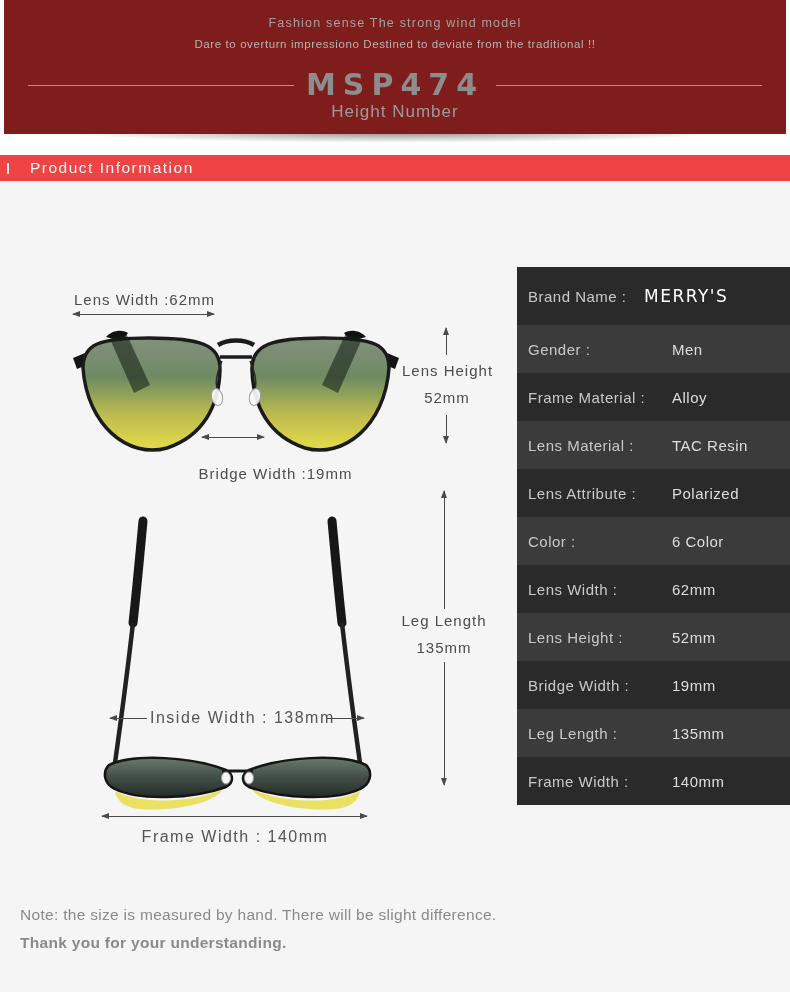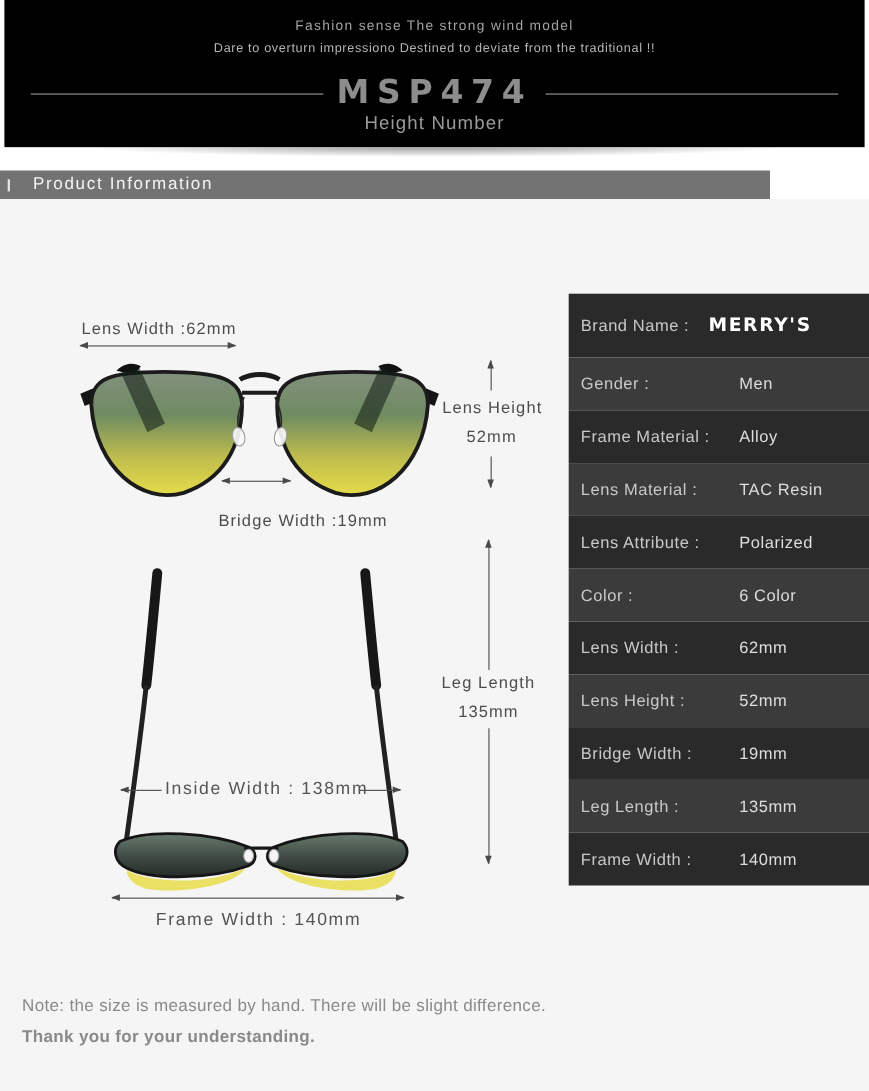--- a/index.html
+++ b/index.html
@@ -1,33 +1,33 @@
 <!DOCTYPE html>
 <html><head>
 <meta charset="utf-8">
 <style>
   html,body{margin:0;padding:0;background:#fff;}
   #page{position:relative;width:790px;height:992px;background:#fff;overflow:hidden;
         font-family:"Liberation Sans",sans-serif;}
 
   
-  .banner{position:absolute;left:4px;right:4px;top:0;height:134px;background:#000000;text-align:center;}
+  .banner{position:absolute;left:4px;right:4px;top:0;height:134px;background:#7f1d1d;text-align:center;}
   .tag1{padding-top:16px;font-size:12.5px;letter-spacing:1.2px;color:#a2a2a2;}
   .tag2{margin-top:8px;font-size:11.5px;letter-spacing:.6px;color:#b4b4b4;}
   .model-row{position:absolute;left:24px;right:24px;top:70px;display:flex;align-items:center;}
   .mline{flex:1;height:1px;background:#9c9c9c;}
   .model-no{margin:0 12px;font-family:"DejaVu Sans",sans-serif;font-weight:bold;
             font-size:30px;letter-spacing:7px;color:#8d8d8d;line-height:1;}
   .model-cap{position:absolute;top:102px;left:0;width:100%;font-size:17px;letter-spacing:1px;color:#9b9b9b;}
 
   
   .shadow-strip{position:absolute;left:0;top:134px;width:790px;height:21px;background:#fff;}
   .shadow-strip .sh{width:100%;height:100%;
       background:radial-gradient(ellipse 58% 15px at 50% -2px, rgba(25,25,25,.5), rgba(255,255,255,0) 72%);}
-  .section-bar{position:absolute;left:0;top:155px;width:700px;height:26px;background:#737373;text-align:center;}
+  .section-bar{position:absolute;left:0;top:155px;width:790px;height:26px;background:#ef4444;text-align:center;}
   .section-tick{position:absolute;left:7px;top:8px;width:2px;height:11px;background:#e8e8e8;}
   .section-title{position:absolute;left:30px;top:0;line-height:26px;font-size:15.5px;
                  letter-spacing:1.5px;color:#f5f5f5;}
 
   
   .body{position:absolute;left:0;top:181px;width:790px;height:811px;background:#f5f5f6;}
 
   
   .dim{position:absolute;color:#4d4d4d;font-size:15px;letter-spacing:1px;white-space:nowrap;}
   .dim.center{text-align:center;}
@@ -49,21 +49,21 @@
   .gfx{position:absolute;}
 
   
   .spec{position:absolute;left:517px;top:86px;width:315px;}
   .trow{display:flex;align-items:center;height:48px;padding-left:11px;box-sizing:border-box;}
   .trow.first{height:58px;}
   .trow.dark{background:#2a2a2a;}
   .trow.light{background:#3b3b3b;}
   .tlabel{width:144px;font-size:15px;letter-spacing:.5px;color:#c9c9c9;}
   .tvalue{font-size:15px;letter-spacing:.5px;color:#dedede;}
-  .tvalue.brand{font-family:"DejaVu Sans",sans-serif;font-weight:bold;font-size:17px;
+  .tvalue.brand{font-family:"DejaVu Sans",sans-serif;font-weight:normal;font-size:17px;
                 letter-spacing:1.5px;color:#ffffff;margin-left:-28px;}
 
   
   .note{position:absolute;left:20px;color:#8a8a8a;font-size:15.5px;letter-spacing:.3px;white-space:nowrap;}
 </style>
 </head>
 <body>
 
 <div id="page">
 

